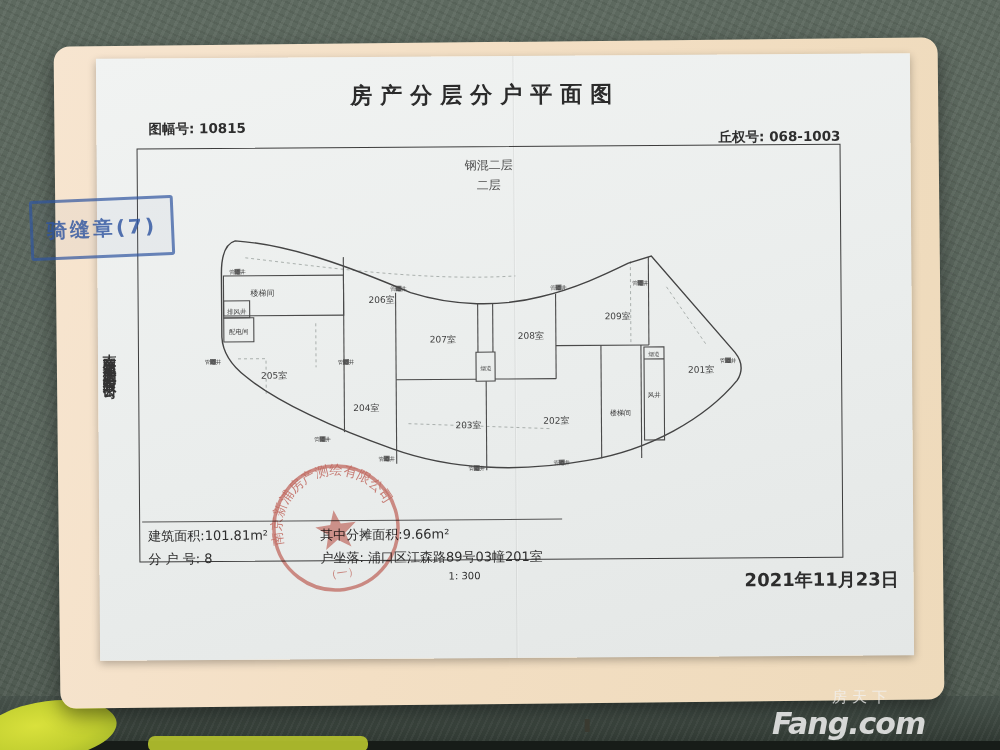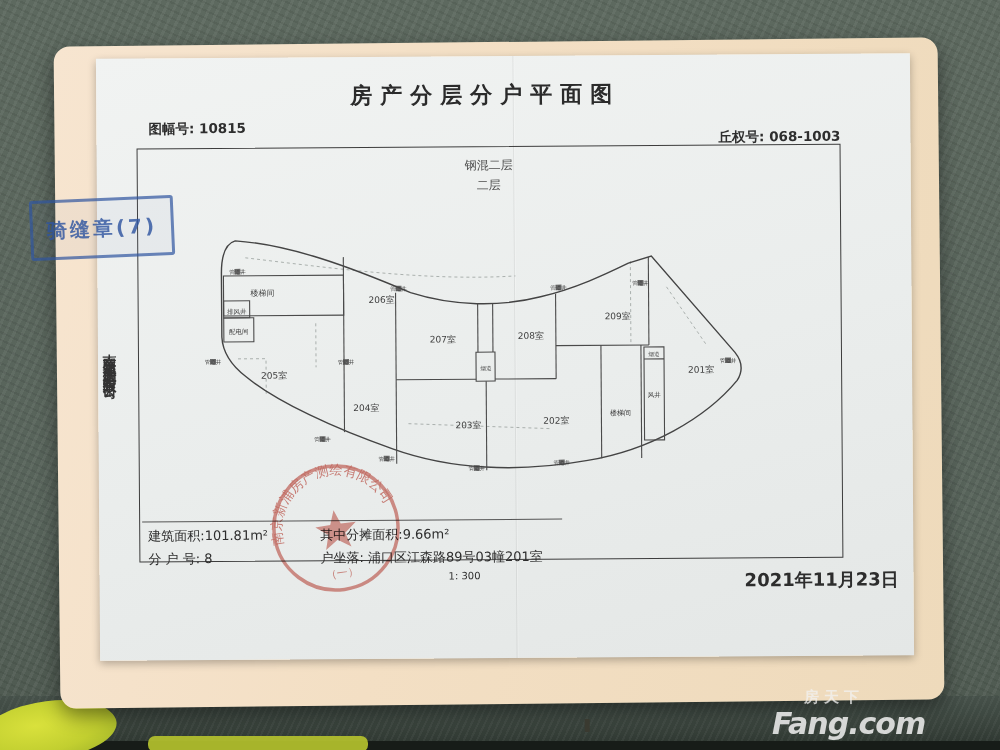--- a/index.html
+++ b/index.html
@@ -42,21 +42,21 @@
   .scale-note{position:absolute;left:349px;top:514px;font-size:10px;color:#2d2d2d;}
   .date-note{position:absolute;left:645px;top:514px;font-size:18px;color:#2d2d2d;font-weight:600;}
   .company{position:absolute;left:3px;top:284px;writing-mode:vertical-rl;text-orientation:upright;
     font-size:13.5px;letter-spacing:3px;color:#333;font-weight:600;}
   .edge-stamp{position:absolute;left:30px;top:198px;width:138px;height:54px;border:3px solid rgba(47,85,160,.7);
     border-radius:3px;display:flex;align-items:center;justify-content:center;transform:rotate(-2.5deg);
     color:rgba(47,85,160,.82);font-size:20px;font-weight:700;letter-spacing:3px;background:rgba(90,120,180,.05);}
   .seal{position:absolute;left:266px;top:458px;width:140px;height:140px;transform:rotate(-8deg);
     opacity:.72;mix-blend-mode:multiply;}
   .watermark{position:absolute;right:18px;bottom:4px;width:210px;height:56px;color:#f2f2f2;}
-  .wm-cn{position:absolute;left:32px;top:-2px;font-size:15px;font-weight:700;letter-spacing:5px;opacity:.75;}
+  .wm-cn{position:absolute;left:60px;top:-2px;font-size:15px;font-weight:400;letter-spacing:5px;opacity:.75;}
   .wm-en{position:absolute;left:0px;top:16px;font-size:30px;font-weight:800;font-style:italic;opacity:.85;letter-spacing:-1px;}
   .plan-svg path, .plan-svg line, .plan-svg rect{vector-effect:non-scaling-stroke;}
   .walls line,.walls rect,.walls path{stroke:#4a4a4a;stroke-width:1.1;fill:none;}
   .outline{stroke:#444;stroke-width:1.4;fill:none;}
   .dashes path{stroke:#9aa09e;stroke-width:.8;fill:none;stroke-dasharray:3 3;}
   #plan-labels text{fill:#3f3f3f;font-family:"DejaVu Sans","Liberation Sans",sans-serif;}
   #plan-labels .pipe-box{fill:#4a4a4a;opacity:.8;}
 </style>
 </head>
 <body>

